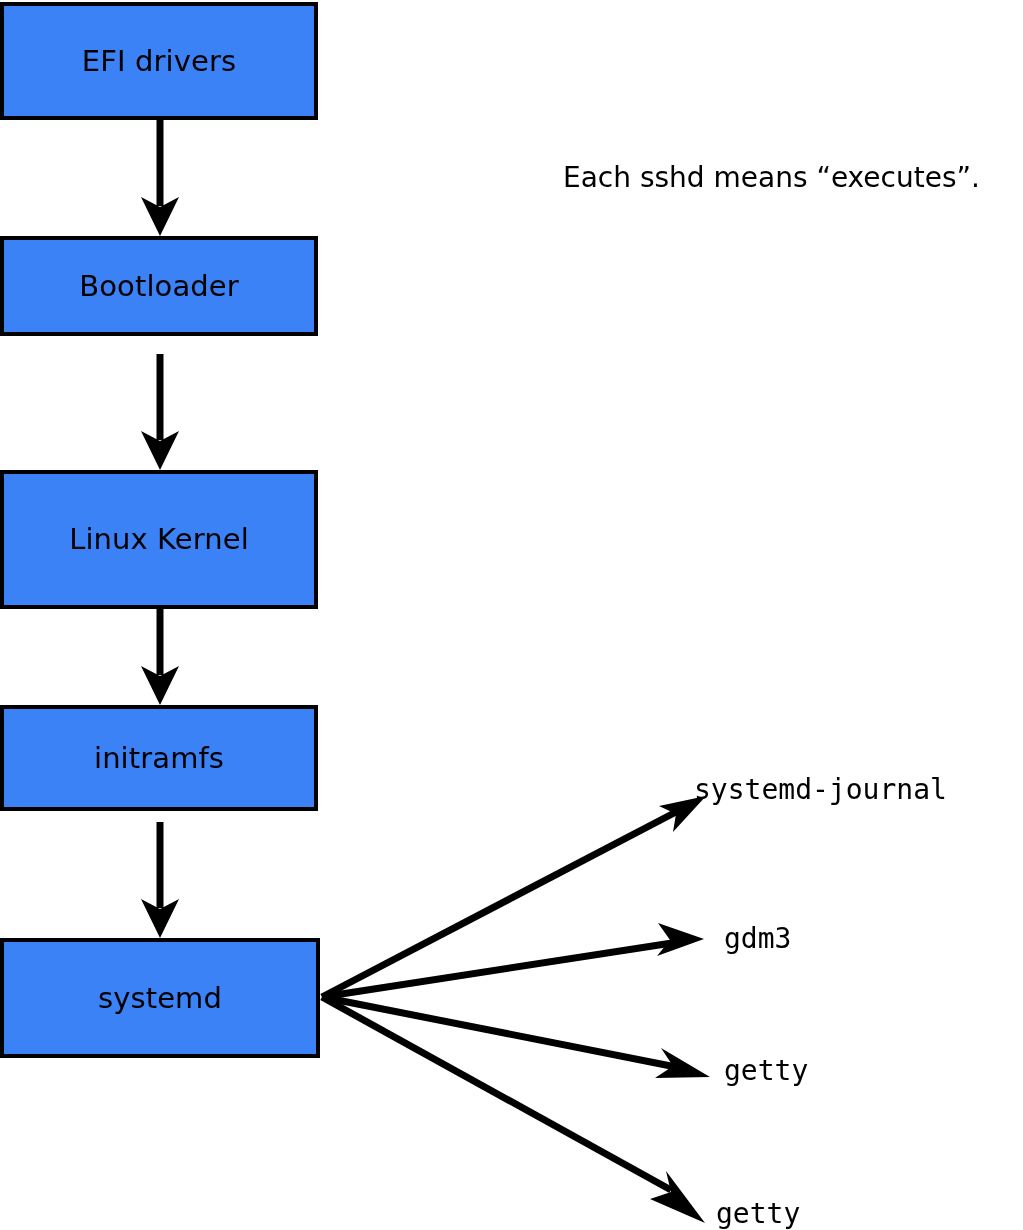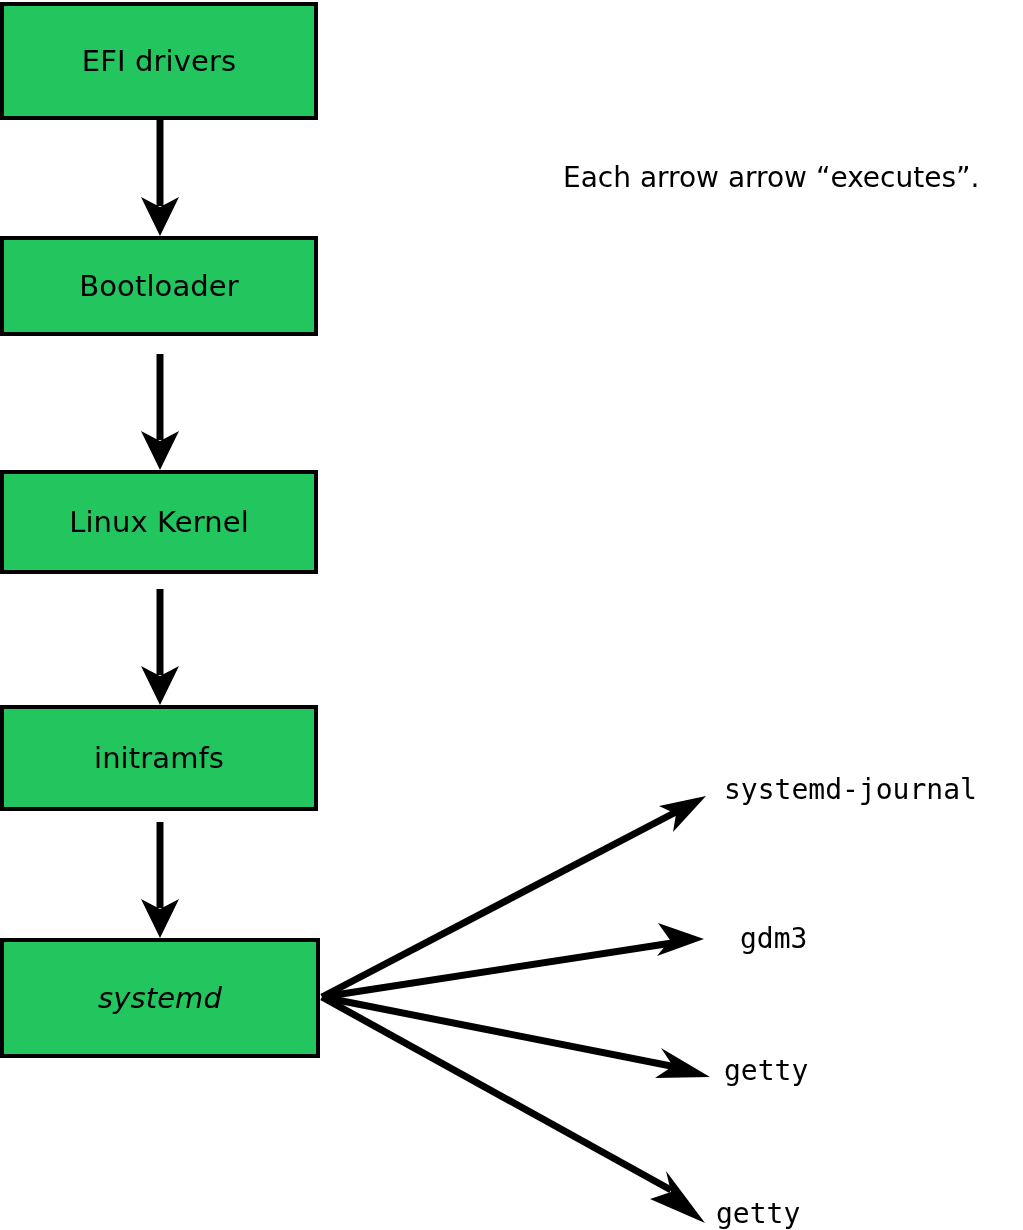--- a/index.html
+++ b/index.html
@@ -24,21 +24,21 @@
     left: 0;
     top: 0;
     width: 1023px;
     height: 1230px;
     display: block;
   }
   .node-box {
     position: absolute;
     box-sizing: border-box;
     border: 4px solid #000000;
-    background: #22c55e;
+    background: #3b82f6;
     display: flex;
     align-items: center;
     justify-content: center;
   }
   .node-label {
     font-family: "DejaVu Sans", sans-serif;
     font-size: 29px;
     line-height: 1;
     color: #000000;
     white-space: nowrap;
@@ -110,35 +110,35 @@
   </svg>
 
   <div class="node-box" style="left:0px; top:2px; width:318px; height:118px;">
     <span class="node-label">EFI drivers</span>
   </div>
 
   <div class="node-box" style="left:0px; top:236px; width:318px; height:100px;">
     <span class="node-label">Bootloader</span>
   </div>
 
-  <div class="node-box" style="left:0px; top:470px; width:318px; height:104px;">
+  <div class="node-box" style="left:0px; top:470px; width:318px; height:139px;">
     <span class="node-label">Linux Kernel</span>
   </div>
 
   <div class="node-box" style="left:0px; top:705px; width:318px; height:106px;">
     <span class="node-label">initramfs</span>
   </div>
 
-  <div class="node-box" style="left:0px; top:938px; width:320px; height:120px;font-style:italic;">
+  <div class="node-box" style="left:0px; top:938px; width:320px; height:120px;">
     <span class="node-label">systemd</span>
   </div>
 
-  <div class="leaf-label" style="left:724px; top:776px;text-align:right;">systemd-journal</div>
+  <div class="leaf-label" style="left:694px; top:776px;text-align:right;">systemd-journal</div>
 
-  <div class="leaf-label" style="left:740px; top:925px;">gdm3</div>
+  <div class="leaf-label" style="left:724px; top:925px;">gdm3</div>
 
   <div class="leaf-label" style="left:724px; top:1057px;">getty</div>
 
   <div class="leaf-label" style="left:716px; top:1200px;">getty</div>
 
-  <div class="note-text" style="left:563px; top:164px;">Each arrow arrow “executes”.</div>
+  <div class="note-text" style="left:563px; top:164px;">Each sshd means “executes”.</div>
 
 </div>
 
 </body></html>

